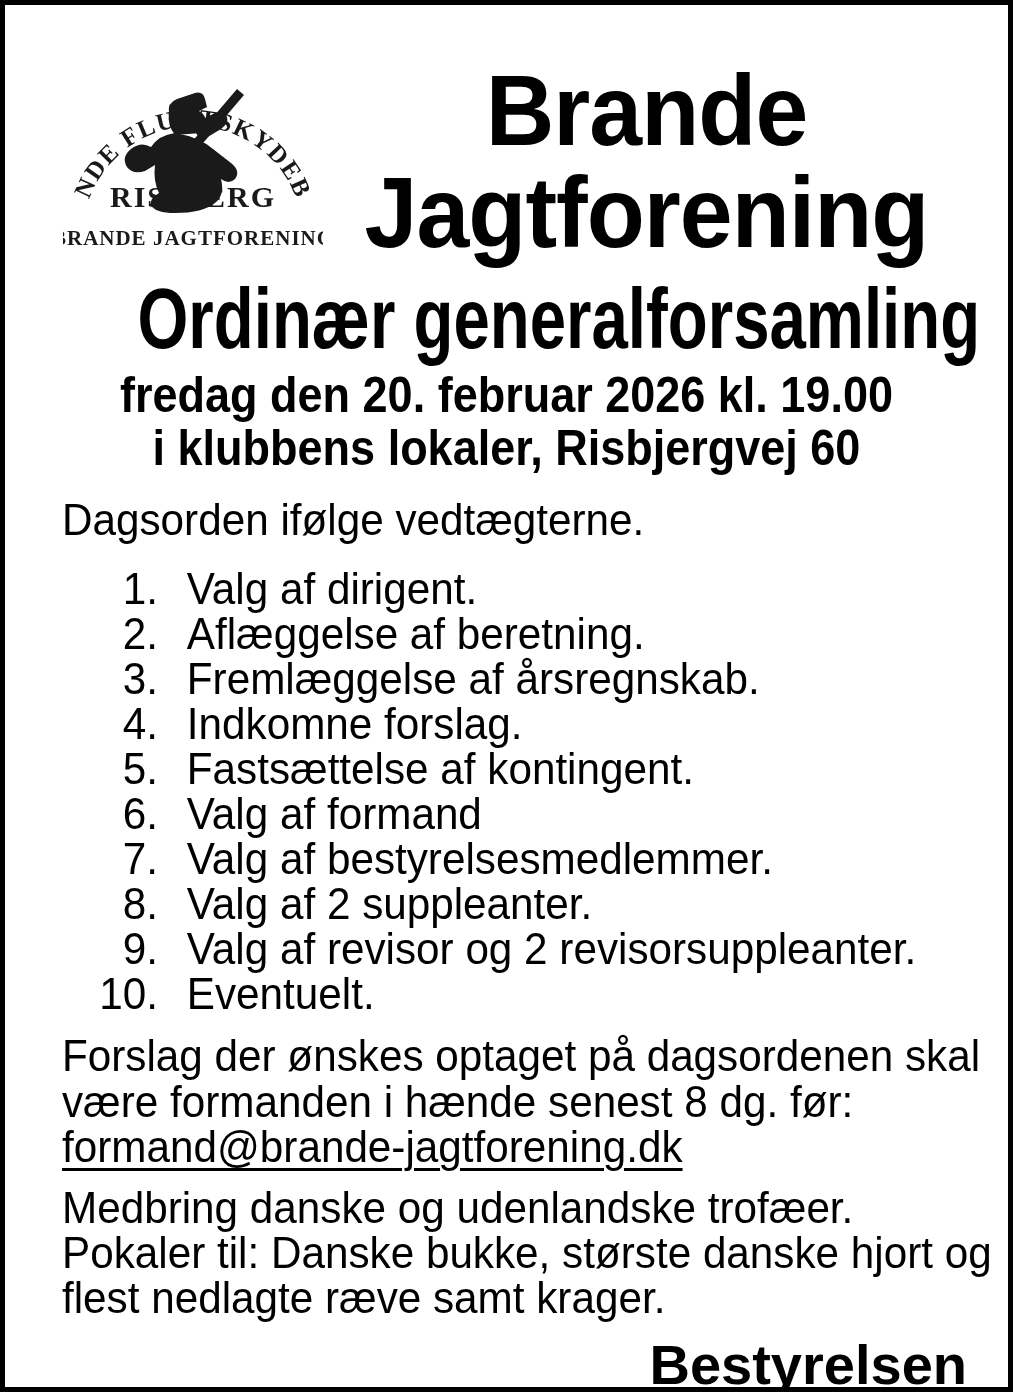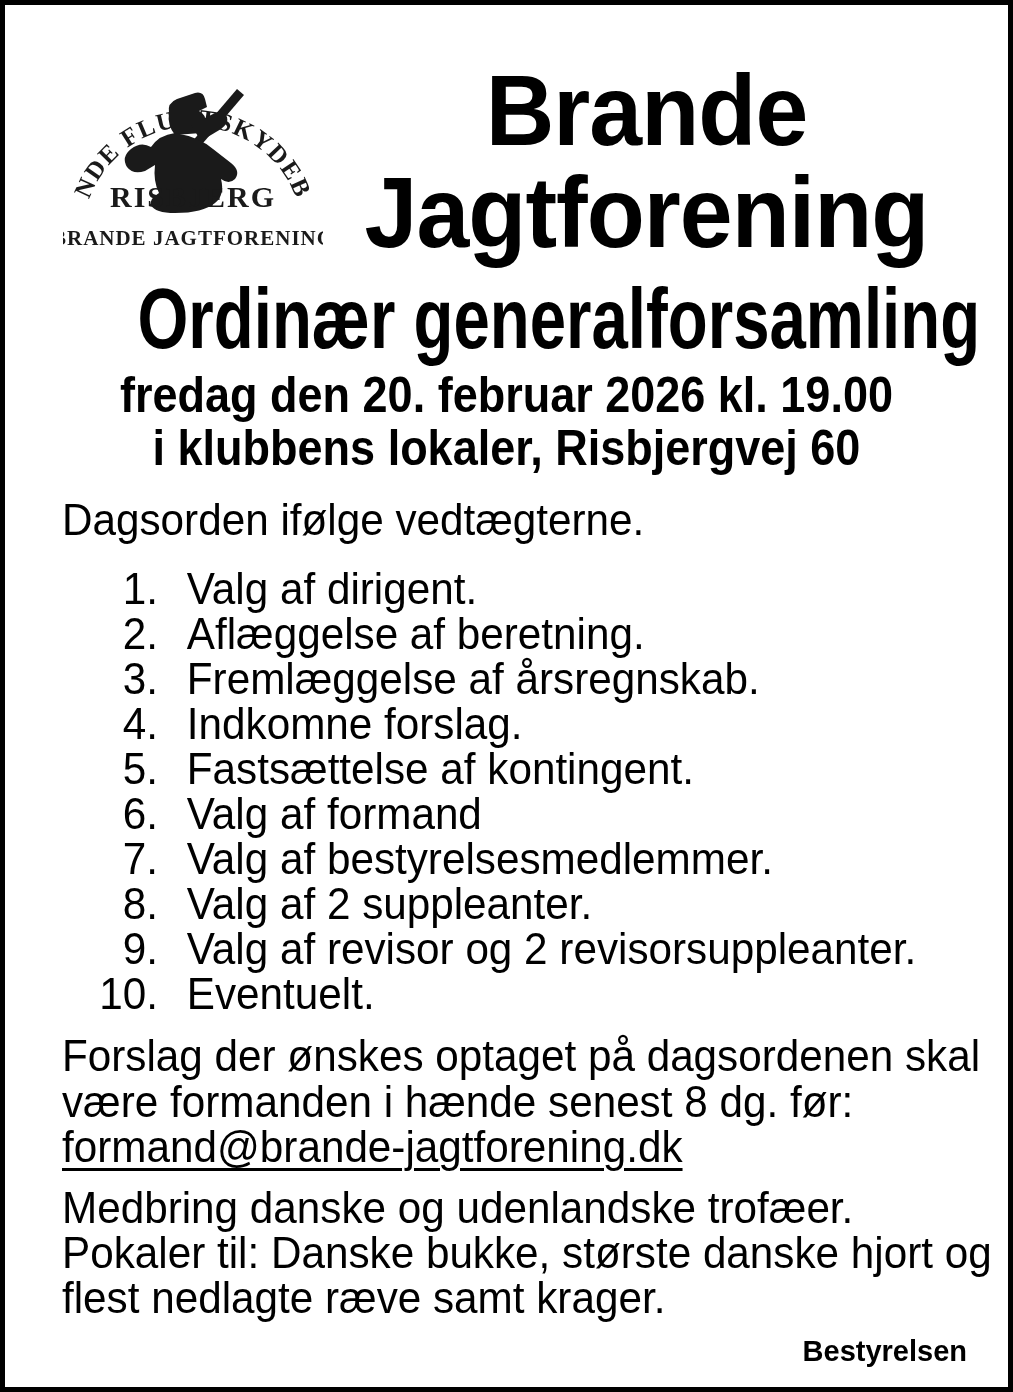--- a/index.html
+++ b/index.html
@@ -34,21 +34,21 @@
 
   .para .line { height:45px; line-height:45px; }
   .para1 .line { height:45.5px; line-height:45.5px; }
 
   .email-link {
     text-decoration:underline;
     text-decoration-thickness:3px;
     text-underline-offset:6px;
     color:#000;
   }
-  .signature { right:41px; font-size:29px; font-weight:bold; }
+  .signature { right:41px; font-size:56px; font-weight:bold; }
 
   .logo { position:absolute; left:58px; top:50px; width:260px; height:198px; }
   .logo svg { width:100%; height:100%; display:block; }
   .logo text, .logo textPath {
     font-family:"Liberation Serif", serif;
     font-weight:bold;
     fill:#1a1a1a;
   }
 </style>
 </head>

